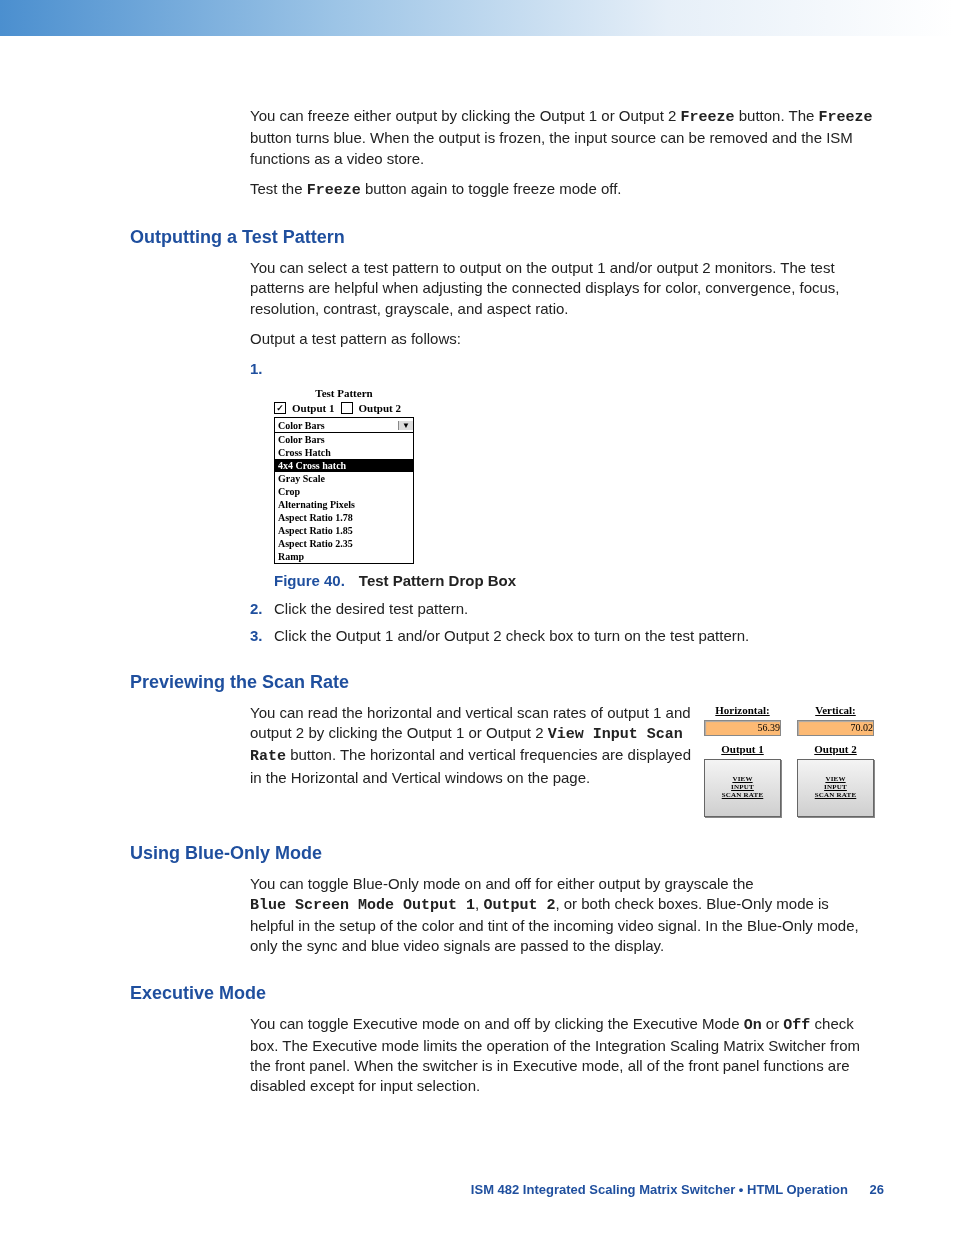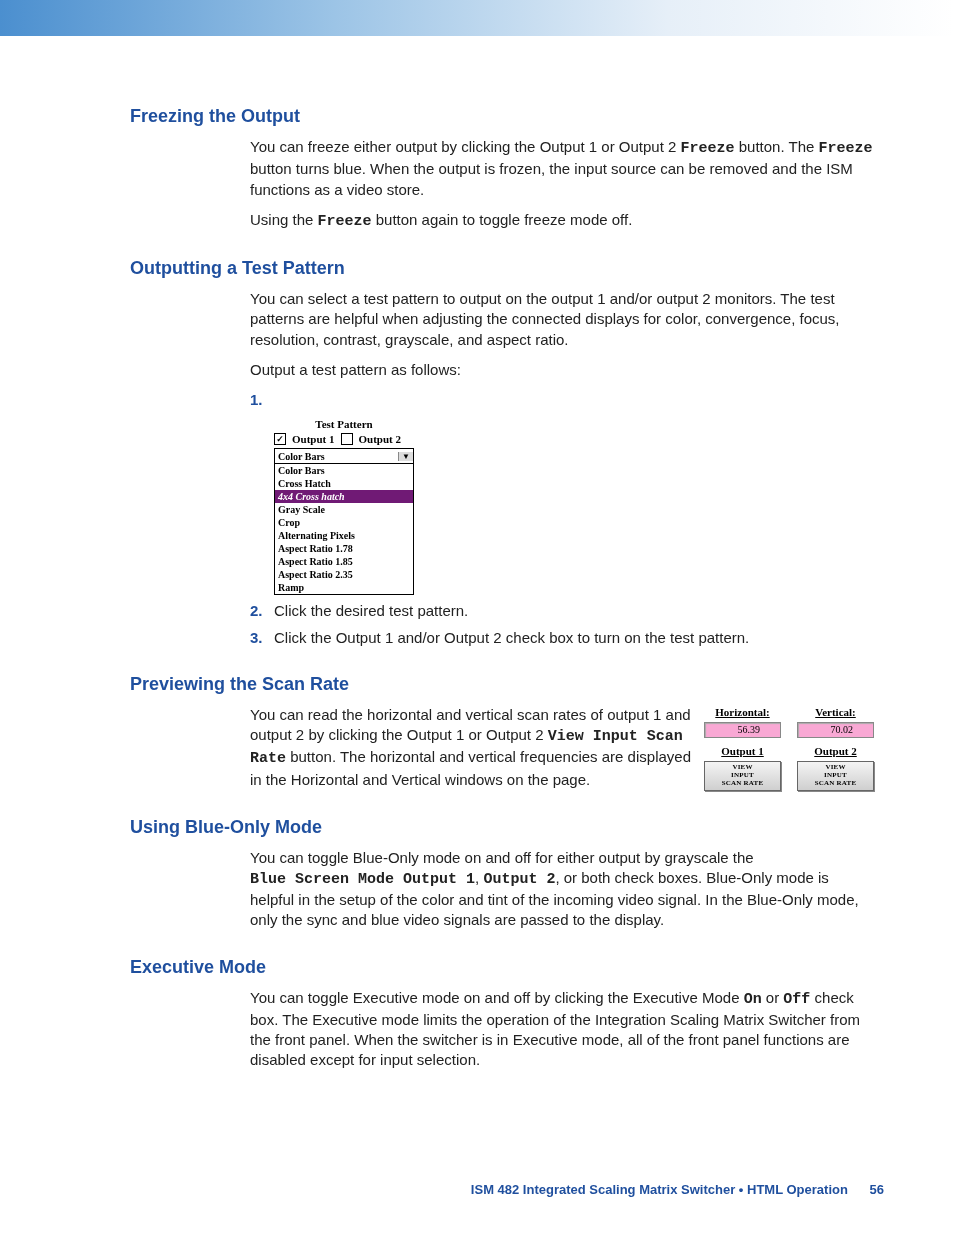--- a/index.html
+++ b/index.html
@@ -74,70 +74,70 @@
     color: #000;
   }
   .dropbox-fig .title { font-weight: bold; text-align: center; margin-bottom: 3px; font-size: 11px; }
   .dropbox-fig .cbrow { display: flex; gap: 6px; align-items: center; font-weight: bold; font-size: 11px; margin-bottom: 3px; }
   .cb { width: 10px; height: 10px; border: 1px solid #000; display: inline-flex; align-items: center; justify-content: center; font-size: 9px; line-height: 1; background:#fff; }
   .dd-sel { display:flex; border:1px solid #000; height:14px; align-items:center; background:#fff; }
   .dd-sel .lbl { flex:1; padding:0 3px; font-weight:bold; font-size:10px; }
   .dd-sel .arrow { width:14px; border-left:1px solid #888; display:flex; align-items:center; justify-content:center; background:#ddd; font-size:8px; }
   .dd-list { border:1px solid #000; border-top:none; background:#fff; }
   .dd-list .opt { padding:1px 3px; font-weight:bold; font-size:10px; white-space:nowrap; }
-  .dd-list .opt.hl { background:#701a75; color:#fff;font-style:italic; }
+  .dd-list .opt.hl { background:#000000; color:#fff; }
 
   .scan-panel {
     float: right;
     width: 170px;
     margin-left: 12px;
     font-family: "Times New Roman", serif;
     font-size: 11px;
     color:#000;
   }
   .scan-panel .cols { display:flex; gap:16px; }
   .scan-panel .col { flex:1; text-align:center; }
   .scan-panel .hdr { font-weight:bold; text-decoration: underline; font-size:11px; }
-  .scan-panel .valbox { border:1px solid #888; background:#f9a8d4; height:14px; display:flex; align-items:center; justify-content:flex-end; padding:0 20px; margin-top:2px; font-size:10px; box-shadow: inset 1px 1px 1px #aaa;}
+  .scan-panel .valbox { border:1px solid #888; background:#fdba74; height:14px; display:flex; align-items:center; justify-content:flex-end; padding:0 0; margin-top:2px; font-size:10px; box-shadow: inset 1px 1px 1px #aaa;}
   .scan-panel .outlbl { font-weight:bold; text-decoration: underline; font-size:11px; margin-top:6px; }
   .scan-panel .btn3d {
     margin-top:3px;
     border:1px solid #666;
     background: linear-gradient(#f4f4f4,#cfcfcf);
     font-size:7px;
     line-height:1.1;
-    padding:2px 2px;
+    padding:16px 2px;
     font-weight:bold;
     letter-spacing:0.2px;
     box-shadow: 1px 1px 0 #888;
+    text-decoration: underline;
   }
   .clearfix::after { content:""; display:block; clear:both; }
 
   .footer {
     position:absolute;
     bottom: 38px;
     right: 70px;
     font-size: 13px;
     font-weight: bold;
     color:#1f4f9e;
   }
   .footer .pg { margin-left: 18px; }
 </style>
 </head>
 <body>
 
 <div class="page">
   <div class="topbar"></div>
 
-  <h2 class="section">Freezing the Output</h2>
   <div class="body-block">
     <span>You can freeze either output by clicking the Output 1 or Output 2 </span><span class="mono">Freeze</span><span> button.  The </span><span class="mono">Freeze</span><span> button turns blue.  When the output is frozen, the input source can be removed and the ISM functions as a video store.</span>
   </div>
   <div class="body-block">
-    <span>Using the </span><span class="mono">Freeze</span><span> button again to toggle freeze mode off.</span>
+    <span>Test the </span><span class="mono">Freeze</span><span> button again to toggle freeze mode off.</span>
   </div>
 
   <h2 class="section">Outputting a Test Pattern</h2>
   <div class="body-block">You can select a test pattern to output on the output 1 and/or output 2 monitors.  The test patterns are helpful when adjusting the connected displays for color, convergence, focus, resolution, contrast, grayscale, and aspect ratio.</div>
   <div class="body-block">Output a test pattern as follows:</div>
 
   <ol class="steps">
     <li>
       <span class="num">1.</span>
     </li>
@@ -162,20 +162,23 @@
         <div class="opt">Gray Scale</div>
         <div class="opt">Crop</div>
         <div class="opt">Alternating Pixels</div>
         <div class="opt">Aspect Ratio 1.78</div>
         <div class="opt">Aspect Ratio 1.85</div>
         <div class="opt">Aspect Ratio 2.35</div>
         <div class="opt">Ramp</div>
       </div>
   </div>
 
+  <div class="fig-caption">
+    <span class="fignum">Figure 40.</span><span class="figtitle">Test Pattern Drop Box</span>
+  </div>
 
   <ol class="steps">
     <li>
       <span class="num">2.</span>
       <span>Click the desired test pattern.</span>
     </li>
     <li>
       <span class="num">3.</span>
       <span>Click the Output 1 and/or Output 2 check box to turn on the test pattern.</span>
     </li>
@@ -208,15 +211,15 @@
     <span class="mono">Blue Screen Mode Output 1</span><span>, </span><span class="mono">Output 2</span><span>, or both check boxes.  Blue-Only mode is helpful in the setup of the color and tint of the incoming video signal.  In the Blue-Only mode, only the sync and blue video signals are passed to the display.</span>
   </div>
 
   <h2 class="section">Executive Mode</h2>
   <div class="body-block">
     <span>You can toggle Executive mode on and off by clicking the Executive Mode </span><span class="mono">On</span><span> or </span><span class="mono">Off</span><span> check box.  The Executive mode limits the operation of the Integration Scaling Matrix Switcher from the front panel.  When the switcher is in Executive mode, all of the front panel functions are disabled except for input selection.</span>
   </div>
 
   <div class="footer">
     <span>ISM 482 Integrated Scaling Matrix Switcher • HTML Operation</span>
-    <span class="pg">56</span>
+    <span class="pg">26</span>
   </div>
 </div>
 
 </body></html>

